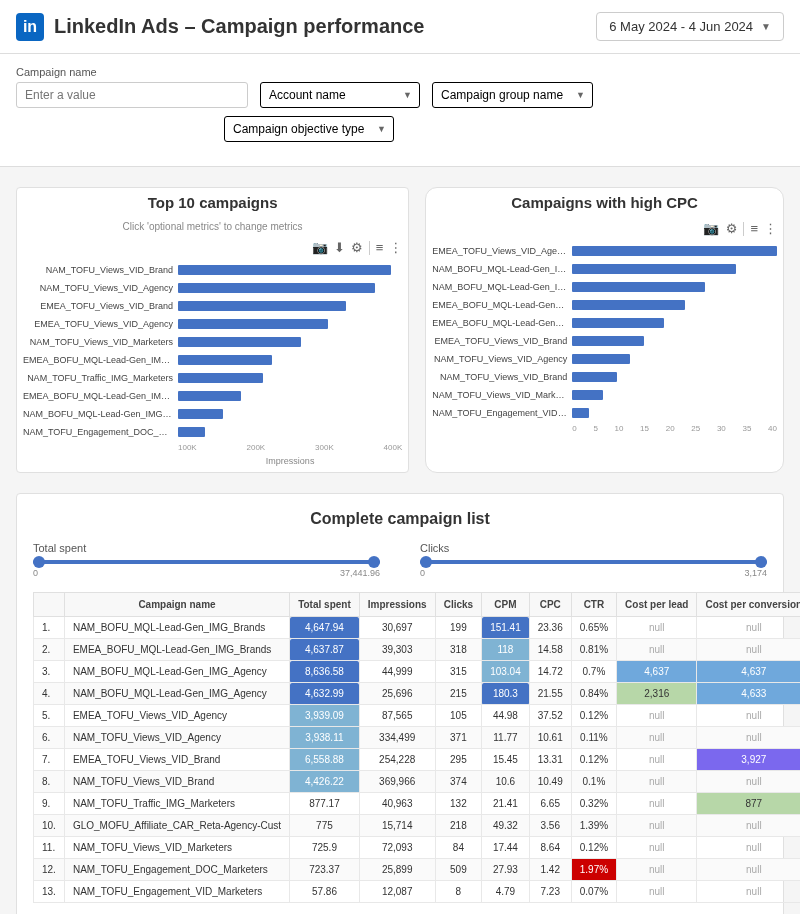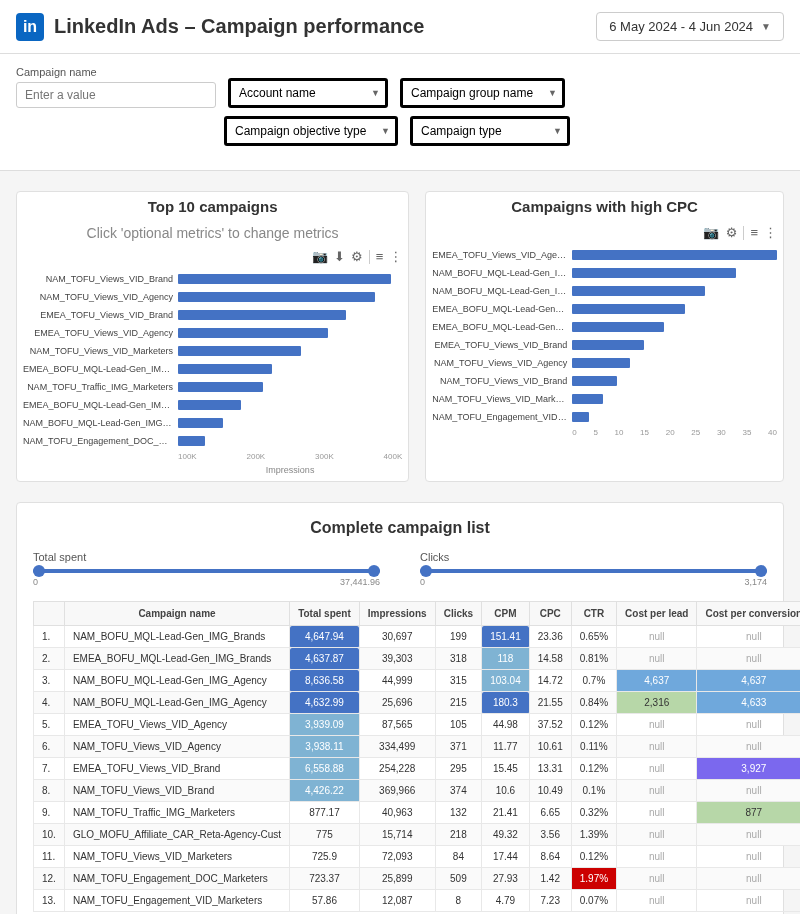--- a/index.html
+++ b/index.html
@@ -11,31 +11,31 @@
     .linkedin-logo { width: 28px; height: 28px; background: #0a66c2; border-radius: 4px; display: flex; align-items: center; justify-content: center; color: white; font-weight: bold; font-size: 16px; flex-shrink: 0; }
     .header-title { font-size: 20px; font-weight: 400; color: #333; text-align: right; }
     .header-title span { font-weight: 700; }
     .date-selector { border: 1px solid #ccc; border-radius: 4px; padding: 6px 12px; background: white; font-size: 13px; cursor: pointer; display: flex; align-items: center; gap: 8px; }
     .date-selector .arrow { font-size: 10px; color: #666; }
 
     
     .filters { background: white; padding: 12px 16px 16px; border-bottom: 1px solid #ddd; }
     .filter-row { display: flex; gap: 12px; margin-bottom: 8px; }
     .filter-label { font-size: 11px; color: #555; margin-bottom: 4px; }
-    .filter-input { border: 1px solid #ccc; border-radius: 3px; padding: 5px 8px; font-size: 12px; width: 200px; color: #aaa; }
-    .filter-select { border: 3px solid #000000; border-radius: 3px; padding: 5px 28px 5px 8px; font-size: 12px; background: white; cursor: pointer; appearance: none; position: relative; min-width: 160px; }
+    .filter-input { border: 1px solid #ccc; border-radius: 3px; padding: 5px 8px; font-size: 12px; width: 232px; color: #aaa; }
+    .filter-select { border: 1px solid #000000; border-radius: 3px; padding: 5px 28px 5px 8px; font-size: 12px; background: white; cursor: pointer; appearance: none; position: relative; min-width: 160px; }
     .filter-select-wrap { position: relative; display: inline-block; }
     .filter-select-wrap::after { content: '▼'; position: absolute; right: 8px; top: 50%; transform: translateY(-50%); font-size: 9px; color: #666; pointer-events: none; }
 
     
     .charts-area { background: #f5f5f5; padding: 20px 16px; }
     .charts-row { display: flex; gap: 16px; margin-bottom: 20px; }
     .chart-card { background: white; border: 1px solid #e0e0e0; border-radius: 4px; padding: 6px; flex: 1; }
     .chart-title { font-size: 15px; font-weight: 600; text-align: center; margin-bottom: 10px; color: #333; }
-    .chart-subtitle { font-size: 14px; color: #888; text-align: center; margin-bottom: 8px; }
+    .chart-subtitle { font-size: 10px; color: #888; text-align: center; margin-bottom: 8px; }
     .chart-toolbar { display: flex; justify-content: flex-end; align-items: center; gap: 6px; margin-bottom: 8px; }
     .chart-toolbar-icon { font-size: 13px; color: #666; cursor: pointer; }
     .chart-toolbar-sep { width: 1px; height: 14px; background: #ccc; }
 
     
     .bar-chart { width: 100%; }
     .bar-row { display: flex; align-items: center; margin-bottom: 4px; }
     .bar-label { font-size: 9px; color: #444; text-align: right; white-space: nowrap; overflow: hidden; text-overflow: ellipsis; flex-shrink: 0; }
     .bar-label-left { width: 155px; padding-right: 5px; }
     .bar-label-right-chart { width: 140px; padding-right: 5px; }
@@ -107,25 +107,20 @@
         </select>
       </div>
     </div>
   </div>
   <div class="filter-row" style="padding-left: 208px;">
     <div class="filter-select-wrap">
       <select class="filter-select">
         <option>Campaign objective type</option>
       </select>
     </div>
-    <div class="filter-select-wrap">
-      <select class="filter-select">
-        <option>Campaign type</option>
-      </select>
-    </div>
   </div>
 </div>
 
 <div class="charts-area">
   <div class="charts-row">
 
     <div class="chart-card" style="flex: 1.1;">
       <div class="chart-title">Top 10 campaigns</div>
       <div class="chart-subtitle">Click 'optional metrics' to change metrics</div>
       <div class="chart-toolbar">
@@ -202,21 +197,21 @@
         <div style="display:flex; justify-content:space-between; font-size:8px; color:#999;">
           <span>100K</span>
             <span>200K</span>
             <span>300K</span>
             <span>400K</span>
         </div>
         <div class="axis-title">Impressions</div>
       </div>
     </div>
 
-    <div class="chart-card" style="flex: 1;">
+    <div class="chart-card" style="flex: 1; border-radius: 12px;">
       <div class="chart-title">Campaigns with high CPC</div>
       <div class="chart-toolbar" style="margin-top:10px;">
         <span class="chart-toolbar-icon">📷</span>
         <span class="chart-toolbar-icon">⚙</span>
         <div class="chart-toolbar-sep"></div>
         <span class="chart-toolbar-icon">≡</span>
         <span class="chart-toolbar-icon">⋮</span>
       </div>
       <div class="bar-chart" id="high-cpc-bars">
           <div class="bar-row">

